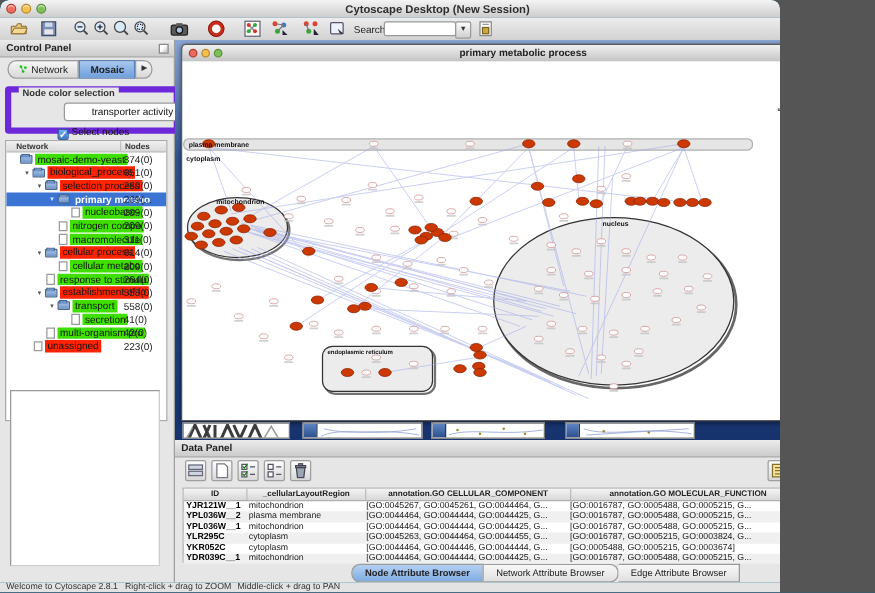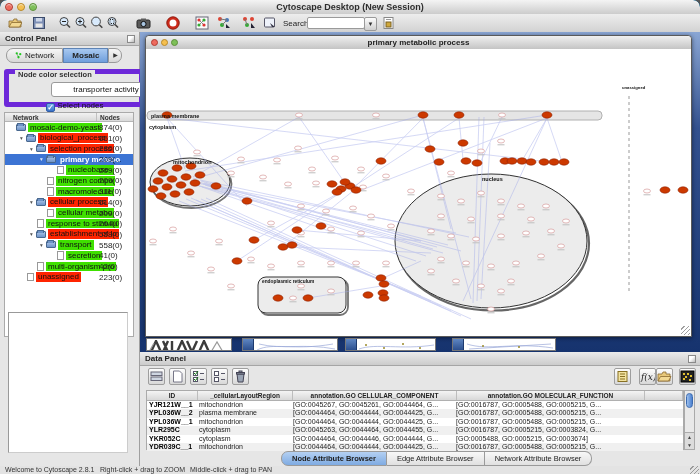--- a/index.html
+++ b/index.html
@@ -1,16 +1,16 @@
 <!DOCTYPE html>
 <html><head>
 <meta charset="utf-8">
 <style>
   html,body{margin:0;padding:0;background:#555;}
-  #app{position:relative;width:700px;height:474px;background:#0369a1;
+  #app{position:relative;width:624px;height:474px;background:#0369a1;
        font-family:"Liberation Sans",sans-serif;overflow:hidden;border-radius:7px 7px 0 0;text-decoration:underline;}
   .abs{position:absolute;}
 
   
   .titlebar{left:0;top:0;width:700px;height:14px;
     background:linear-gradient(#f4f4f4,#cccccc);border-bottom:1px solid #8f8f8f;
     border-radius:7px 7px 0 0;}
   .tl{position:absolute;top:3px;width:8px;height:8px;border-radius:50%;box-shadow:inset 0 1px 1px rgba(255,255,255,.7);}
   .tl.red{left:5px;background:#ee6a5e;border:1px solid #b03d33;box-sizing:border-box;}
   .tl.yel{left:17px;background:#f5bf4f;border:1px solid #b8892a;box-sizing:border-box;}
@@ -828,22 +828,22 @@
             <div class="cw4"></div>
           </div>
         </div>
     </div>
     <div class="vscroll">
       <span class="vthumb"></span>
       <span class="varrows">▲<br>▼</span>
     </div>
     <div class="dp-tabs" id="dp-tabs">
         <span class="dp-tab first sel">Node Attribute Browser</span>
+        <span class="dp-tab last">Network Attribute Browser</span>
         <span class="dp-tab">Edge Attribute Browser</span>
-        <span class="dp-tab last">Network Attribute Browser</span>
       </div>
   </div>
 
   <div class="abs statusbar">
     <span style="left:5px">Welcome to Cytoscape 2.8.1</span>
     <span style="left:100px">Right-click + drag to ZOOM</span>
     <span style="left:190px">Middle-click + drag to PAN</span>
     <span class="wgrip"></span>
   </div>
 

